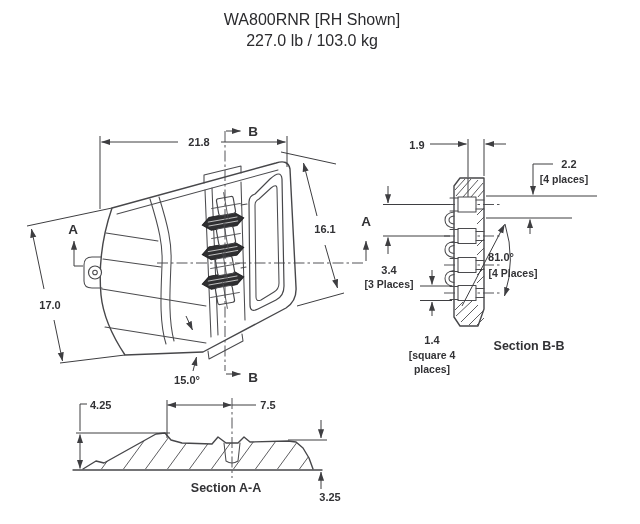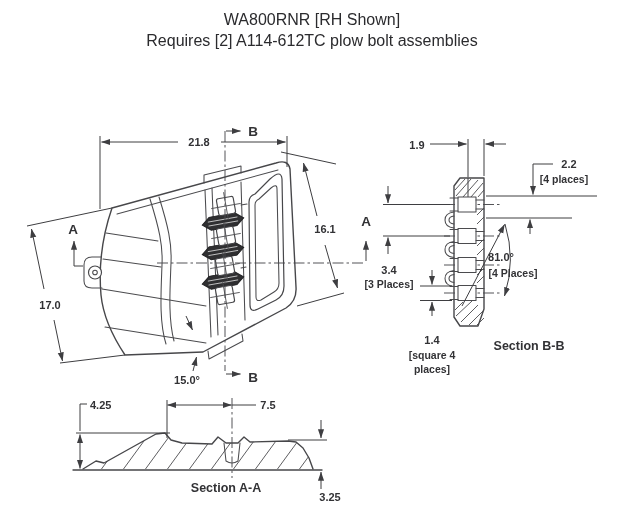--- a/index.html
+++ b/index.html
@@ -23,21 +23,21 @@
   .seclabel{font-size:12.5px;font-weight:700;}
   .mid{text-anchor:middle;}
 </style>
 </head>
 <body>
 
 <div id="stage">
 
   <div id="titleblock">
     <div>WA800RNR [RH Shown]</div>
-    <div>Requires [2] A114-612TC plow bolt assemblies</div>
+    <div>227.0 lb / 103.0 kg</div>
   </div>
 
   <svg id="drawing" width="640" height="524" viewBox="0 0 640 524">
     <defs>
       <marker id="ah" viewBox="0 0 10 8" refX="9.6" refY="4" markerWidth="9" markerHeight="7.2" orient="auto-start-reverse">
         <path d="M0,0.6 L10,4 L0,7.4 Z" fill="#3e3e41"></path>
       </marker>
       <clipPath id="aaClip">
         <path d="M83,469 L96,461 L104,463 L156,434 L165,433 L171,440 L182,443 L212,444 L218,437 L226,443 L238,443 L244,437 L250,442 L288,441 L296,442 L303,448 L309,458 L313,469 Z"></path>
       </clipPath>

